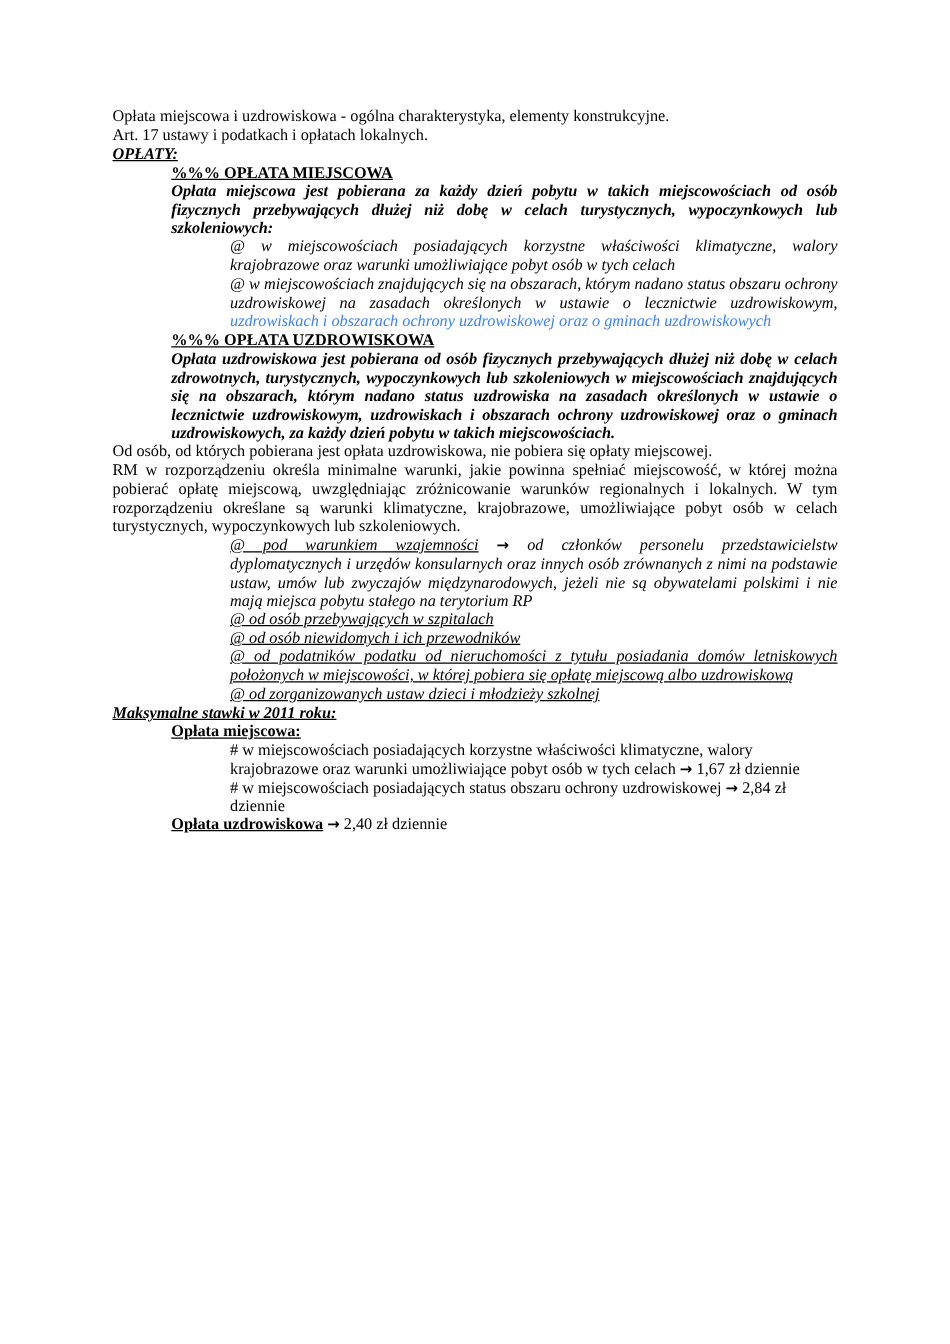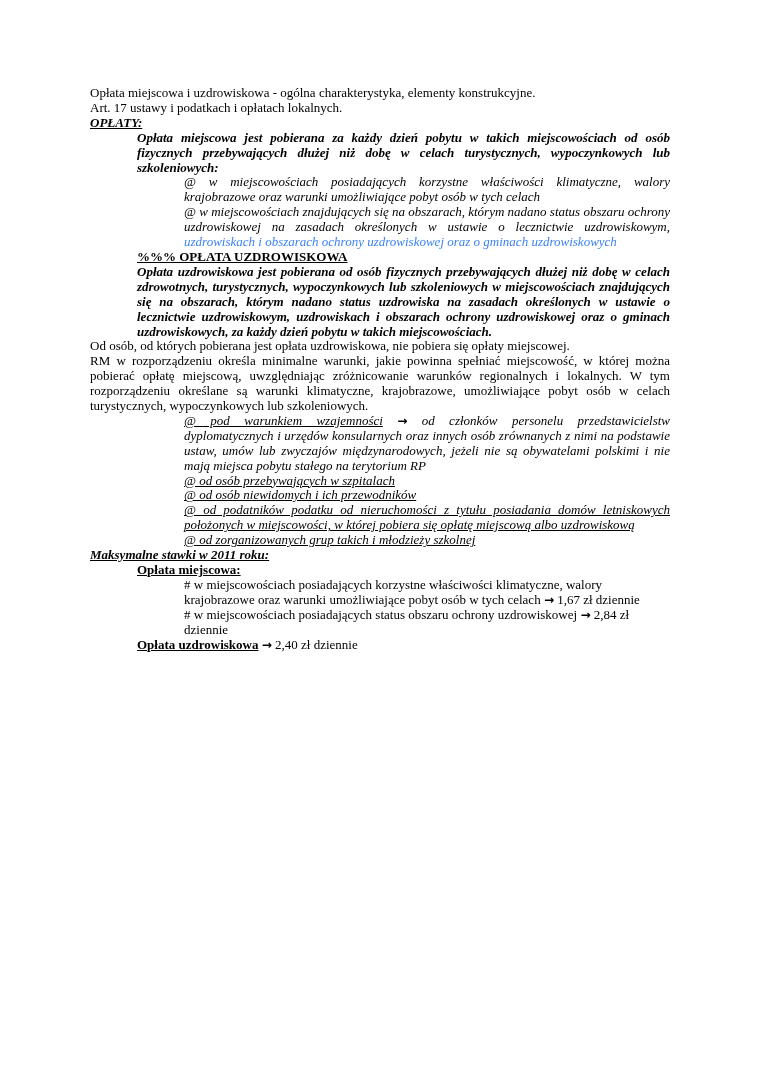--- a/index.html
+++ b/index.html
@@ -39,30 +39,31 @@
     font-size: 12px;
   }
 </style>
 </head>
 <body>
 
 <div class="page">
     <div class="para ind-0"><span class="run">Opłata miejscowa i uzdrowiskowa - ogólna charakterystyka, elementy konstrukcyjne.</span></div>
     <div class="para ind-0"><span class="run">Art. 17 ustawy i podatkach i opłatach lokalnych.</span></div>
     <div class="para ind-0"><span class="run b i u">OPŁATY:</span></div>
+    <div class="para ind-1"><span class="run b u">%%% OPŁATA MIEJSCOWA</span></div>
     <div class="para ind-1 justify"><span class="run b i">Opłata miejscowa jest pobierana za każdy dzień pobytu w takich miejscowościach od osób fizycznych przebywających dłużej niż dobę w celach turystycznych, wypoczynkowych lub szkoleniowych:</span></div>
     <div class="para ind-2 justify"><span class="run i">@ w miejscowościach posiadających korzystne właściwości klimatyczne, walory krajobrazowe oraz warunki umożliwiające pobyt osób w tych celach</span></div>
     <div class="para ind-2 justify"><span class="run i">@ w miejscowościach znajdujących się na obszarach, którym nadano status obszaru ochrony uzdrowiskowej na zasadach określonych w ustawie o lecznictwie uzdrowiskowym, </span><span class="run i gray">uzdrowiskach i obszarach ochrony uzdrowiskowej oraz o gminach uzdrowiskowych</span></div>
     <div class="para ind-1"><span class="run b u">%%% OPŁATA UZDROWISKOWA</span></div>
     <div class="para ind-1 justify"><span class="run b i">Opłata uzdrowiskowa jest pobierana od osób fizycznych przebywających dłużej niż dobę w celach zdrowotnych, turystycznych, wypoczynkowych lub szkoleniowych w miejscowościach znajdujących się na obszarach, którym nadano status uzdrowiska na zasadach określonych w ustawie o lecznictwie uzdrowiskowym, uzdrowiskach i obszarach ochrony uzdrowiskowej oraz o gminach uzdrowiskowych, za każdy dzień pobytu w takich miejscowościach.</span></div>
     <div class="para ind-0"><span class="run">Od osób, od których pobierana jest opłata uzdrowiskowa, nie pobiera się opłaty miejscowej.</span></div>
     <div class="para ind-0 justify"><span class="run">RM w rozporządzeniu określa minimalne warunki, jakie powinna spełniać miejscowość, w której można pobierać opłatę miejscową, uwzględniając zróżnicowanie warunków regionalnych i lokalnych. W tym rozporządzeniu określane są warunki klimatyczne, krajobrazowe, umożliwiające pobyt osób w celach turystycznych, wypoczynkowych lub szkoleniowych.</span></div>
     <div class="para ind-2 justify"><span class="run i u">@ pod warunkiem wzajemności</span><span class="run i"> </span><span class="run arrow">→</span><span class="run i"> od członków personelu przedstawicielstw dyplomatycznych i urzędów konsularnych oraz innych osób zrównanych z nimi na podstawie ustaw, umów lub zwyczajów międzynarodowych, jeżeli nie są obywatelami polskimi i nie mają miejsca pobytu stałego na terytorium RP</span></div>
     <div class="para ind-2"><span class="run i u">@ od osób przebywających w szpitalach</span></div>
     <div class="para ind-2"><span class="run i u">@ od osób niewidomych i ich przewodników</span></div>
     <div class="para ind-2 justify"><span class="run i u">@ od podatników podatku od nieruchomości z tytułu posiadania domów letniskowych położonych w miejscowości, w której pobiera się opłatę miejscową albo uzdrowiskową</span></div>
-    <div class="para ind-2"><span class="run i u">@ od zorganizowanych grup takich i młodzieży szkolnej</span></div>
+    <div class="para ind-2"><span class="run i u">@ od zorganizowanych ustaw dzieci i młodzieży szkolnej</span></div>
     <div class="para ind-0"><span class="run b i u">Maksymalne stawki w 2011 roku:</span></div>
     <div class="para ind-1"><span class="run b u">Opłata miejscowa:</span></div>
     <div class="para ind-2"><span class="run"># w miejscowościach posiadających korzystne właściwości klimatyczne, walory krajobrazowe oraz warunki umożliwiające pobyt osób w tych celach </span><span class="run arrow">→</span><span class="run"> 1,67 zł dziennie</span></div>
     <div class="para ind-2"><span class="run"># w miejscowościach posiadających status obszaru ochrony uzdrowiskowej </span><span class="run arrow">→</span><span class="run"> 2,84 zł dziennie</span></div>
     <div class="para ind-1"><span class="run b u">Opłata uzdrowiskowa</span><span class="run"> </span><span class="run arrow">→</span><span class="run"> 2,40 zł dziennie</span></div>
   </div>
 
 </body></html>

